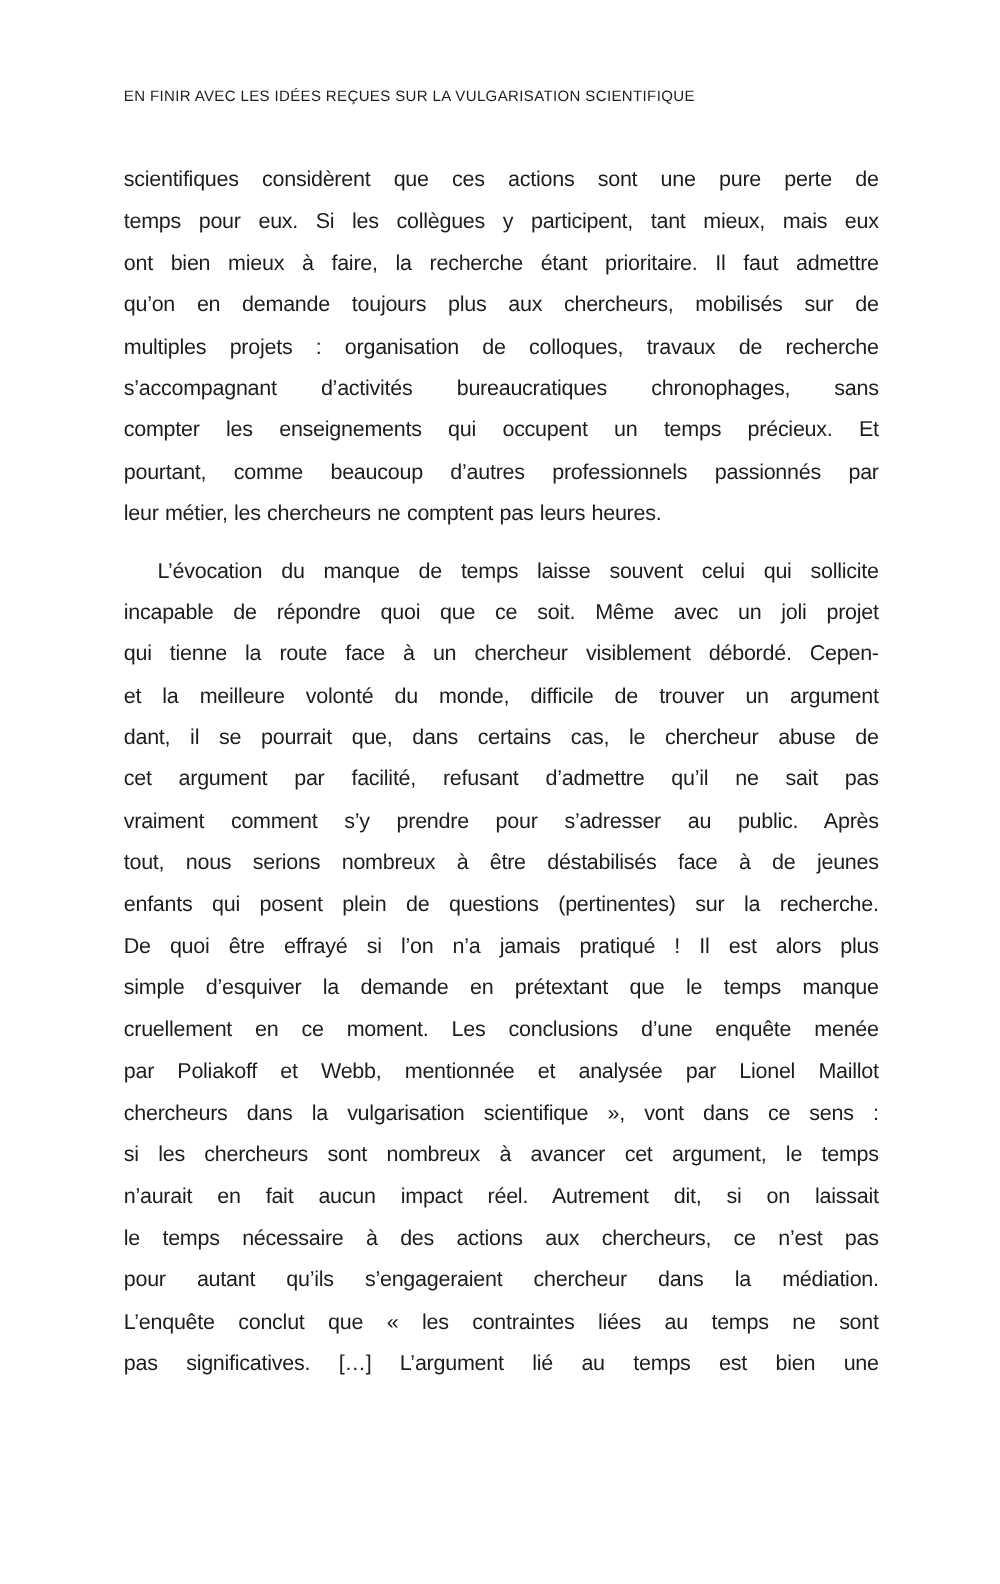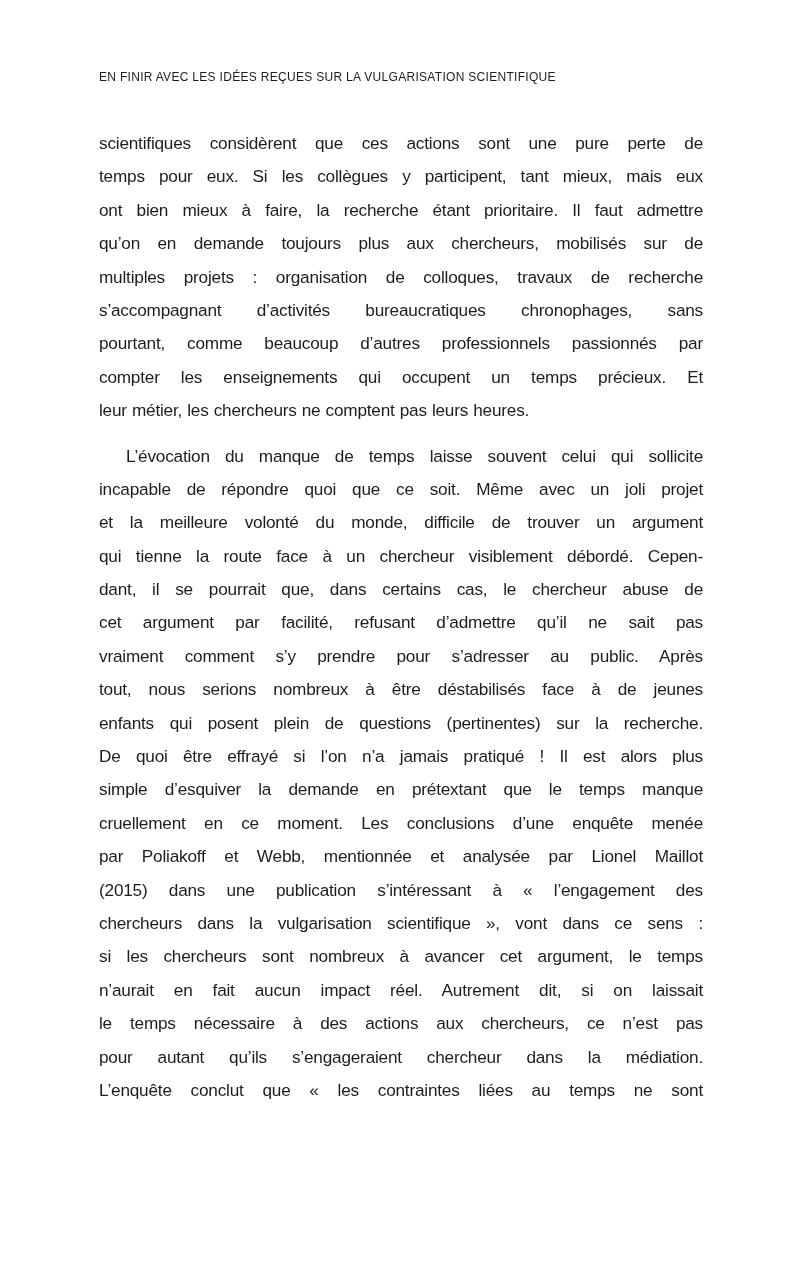--- a/index.html
+++ b/index.html
@@ -67,38 +67,37 @@
   <div class="running-header">EN FINIR AVEC LES IDÉES REÇUES SUR LA VULGARISATION SCIENTIFIQUE</div>
 
   <div class="body-text">
 
     <div class="line">scientifiques considèrent que ces actions sont une pure perte de</div>
     <div class="line">temps pour eux. Si les collègues y participent, tant mieux, mais eux</div>
     <div class="line">ont bien mieux à faire, la recherche étant prioritaire. Il faut admettre</div>
     <div class="line">qu’on en demande toujours plus aux chercheurs, mobilisés sur de</div>
     <div class="line">multiples projets : organisation de colloques, travaux de recherche</div>
     <div class="line">s’accompagnant d’activités bureaucratiques chronophages, sans</div>
+    <div class="line">compter les enseignements qui occupent un temps précieux. Et</div>
     <div class="line">pourtant, comme beaucoup d’autres professionnels passionnés par</div>
-    <div class="line">compter les enseignements qui occupent un temps précieux. Et</div>
     <div class="line para-end">leur métier, les chercheurs ne comptent pas leurs heures.</div>
 
     <div class="line indent">L’évocation du manque de temps laisse souvent celui qui sollicite</div>
     <div class="line">incapable de répondre quoi que ce soit. Même avec un joli projet</div>
+    <div class="line">qui tienne la route face à un chercheur visiblement débordé. Cepen-</div>
     <div class="line">et la meilleure volonté du monde, difficile de trouver un argument</div>
-    <div class="line">qui tienne la route face à un chercheur visiblement débordé. Cepen-</div>
     <div class="line">dant, il se pourrait que, dans certains cas, le chercheur abuse de</div>
     <div class="line">cet argument par facilité, refusant d’admettre qu’il ne sait pas</div>
     <div class="line">vraiment comment s’y prendre pour s’adresser au public. Après</div>
     <div class="line">tout, nous serions nombreux à être déstabilisés face à de jeunes</div>
     <div class="line">enfants qui posent plein de questions (pertinentes) sur la recherche.</div>
     <div class="line">De quoi être effrayé si l’on n’a jamais pratiqué ! Il est alors plus</div>
     <div class="line">simple d’esquiver la demande en prétextant que le temps manque</div>
     <div class="line">cruellement en ce moment. Les conclusions d’une enquête menée</div>
     <div class="line">par Poliakoff et Webb, mentionnée et analysée par Lionel Maillot</div>
-    <div class="line">(2015) dans une publication s’intéressant à « l’engagement des</div>
     <div class="line">chercheurs dans la vulgarisation scientifique », vont dans ce sens :</div>
     <div class="line">si les chercheurs sont nombreux à avancer cet argument, le temps</div>
     <div class="line">n’aurait en fait aucun impact réel. Autrement dit, si on laissait</div>
     <div class="line">le temps nécessaire à des actions aux chercheurs, ce n’est pas</div>
     <div class="line">pour autant qu’ils s’engageraient chercheur dans la médiation.</div>
     <div class="line">L’enquête conclut que « les contraintes liées au temps ne sont</div>
     <div class="line">pas significatives. […] L’argument lié au temps est bien une</div>
   </div>
 
   <div class="page-number">14</div>

